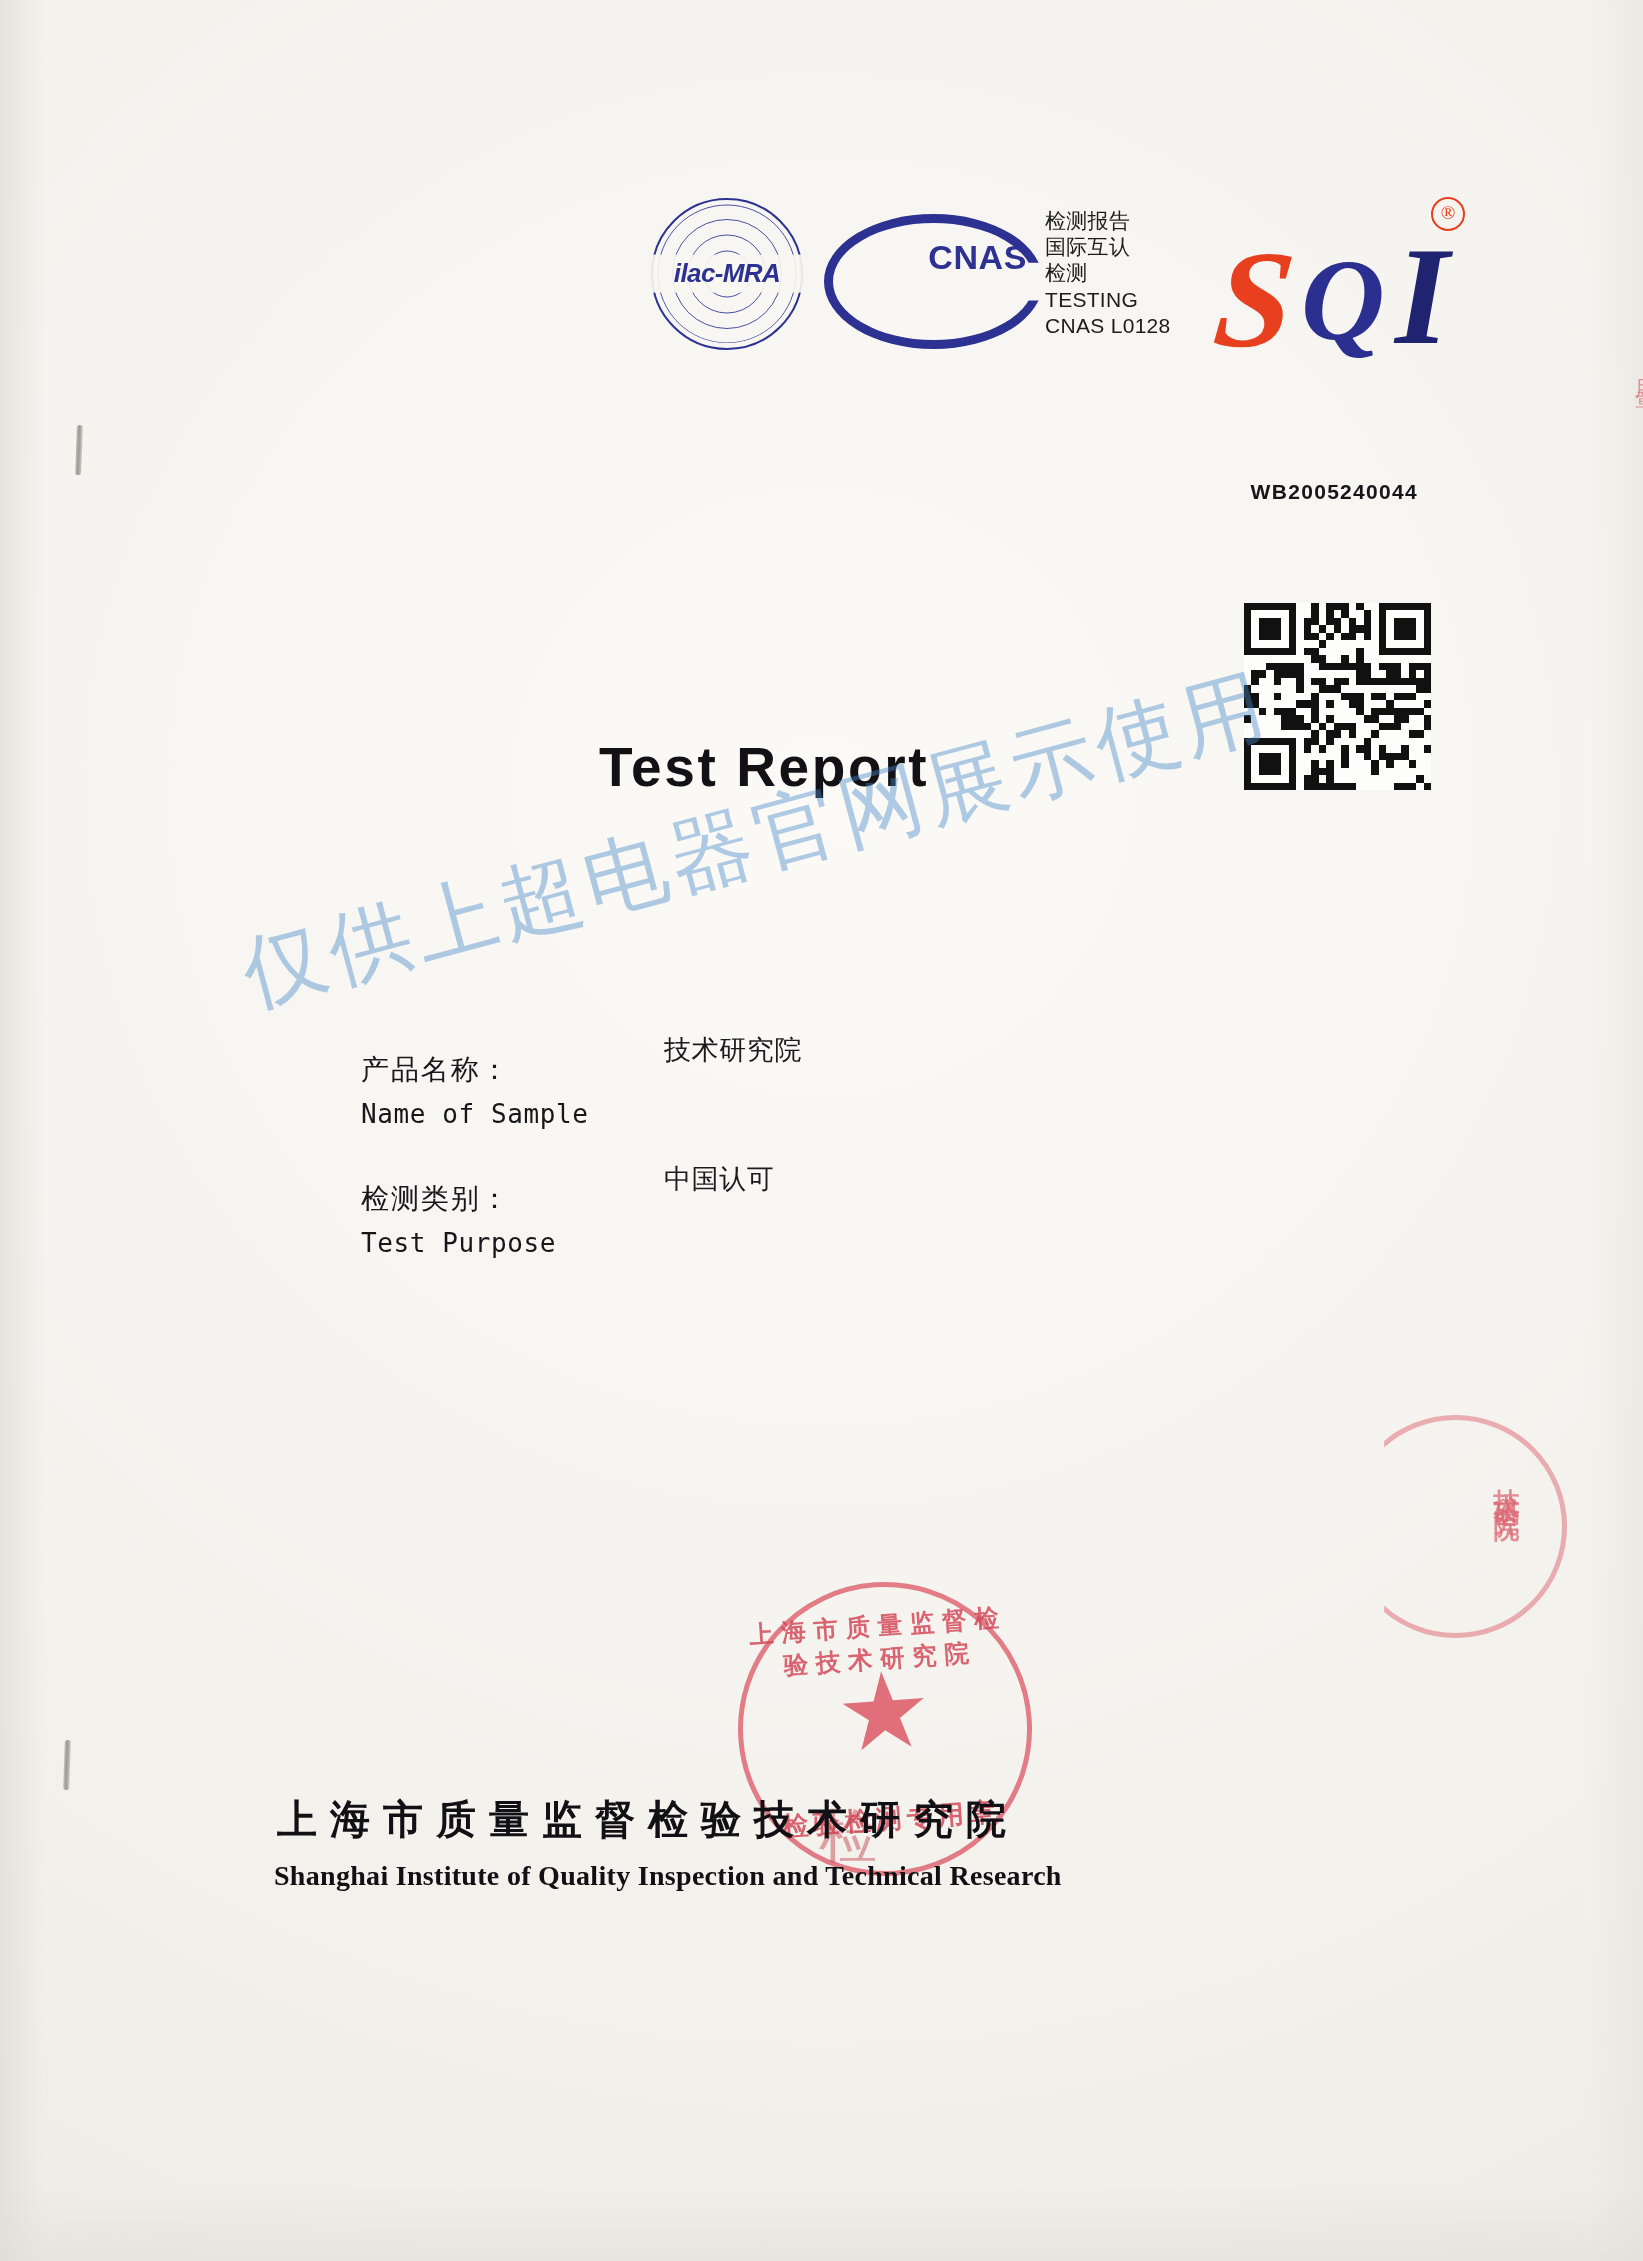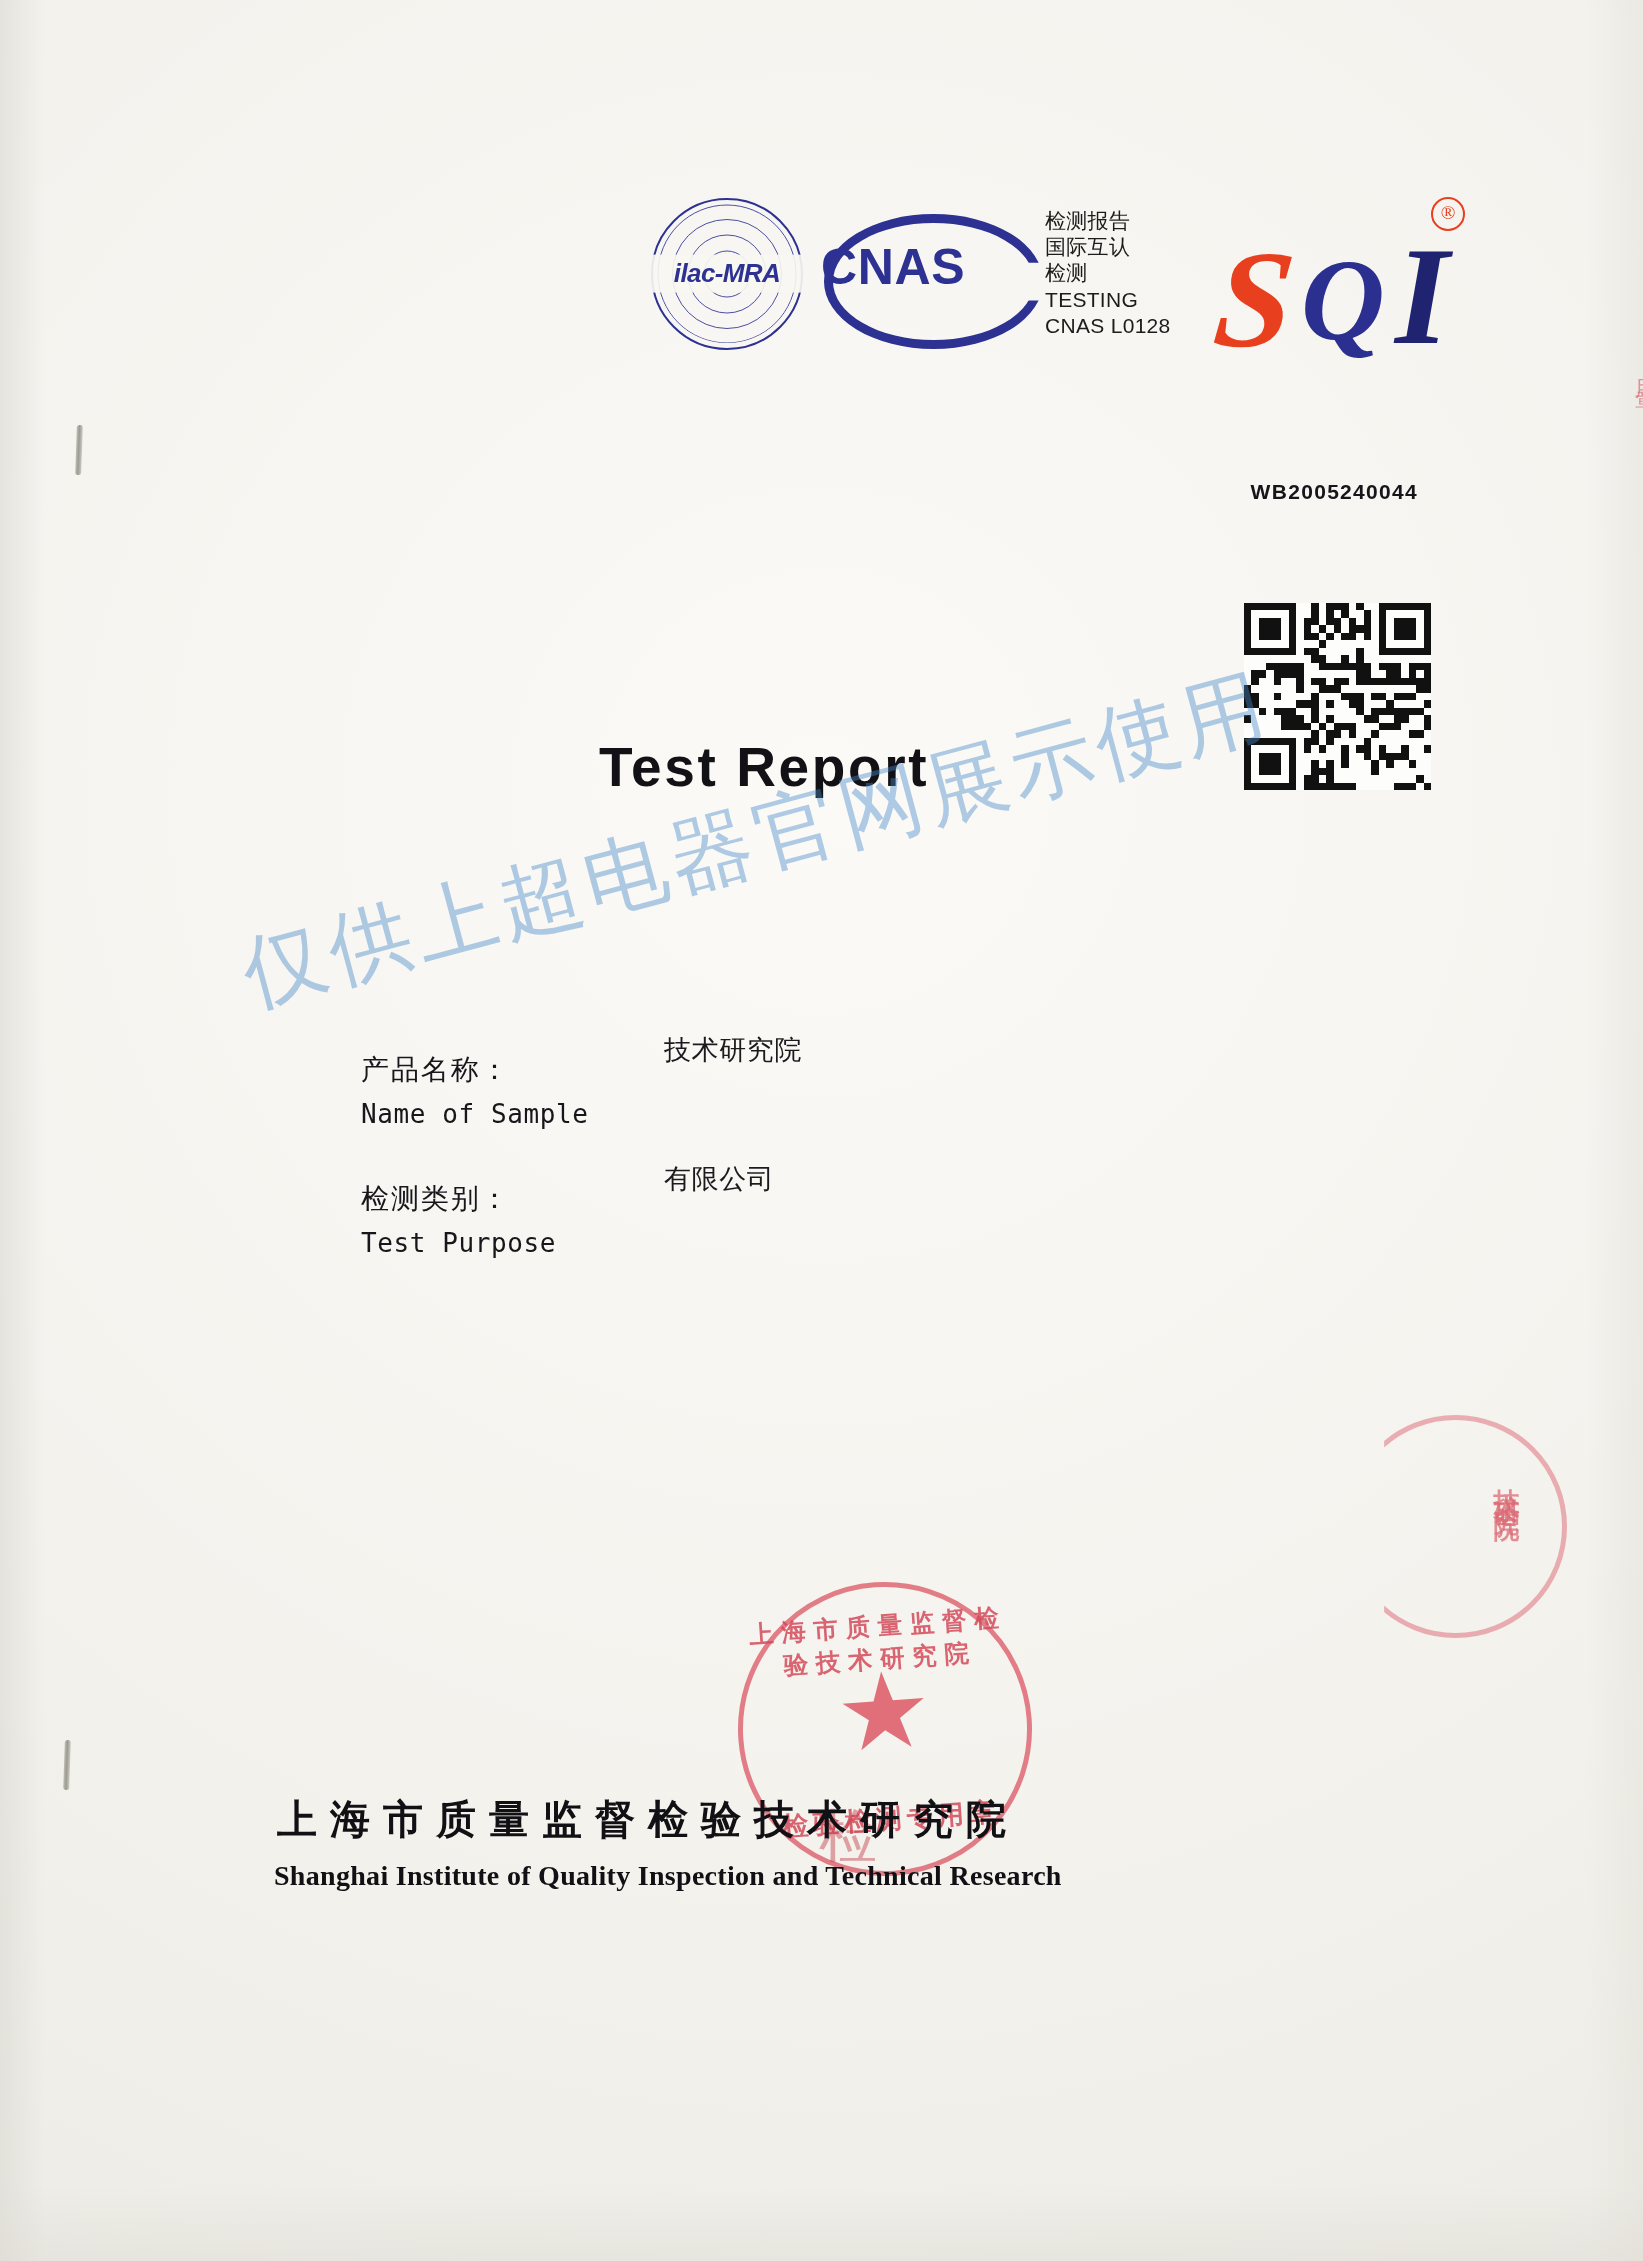--- a/index.html
+++ b/index.html
@@ -115,24 +115,24 @@
     position: absolute;
     left: 2.6px; top: 11.6px;
     width: 201px; height: 117px;
     border: 9px solid #2c3192;
     border-radius: 50%;
     clip-path: polygon(0 0, 100% 0, 100% 36%, 62% 36%, 62% 64%, 100% 64%, 100% 100%, 0 100%);
   }
   .cnas-word {
     position: absolute;
     left: 0; right: 0; top: 35px;
-    text-align: left;
+    text-align: right;
     font-family: "Liberation Sans", sans-serif;
     font-weight: bold;
-    font-size: 50px;
+    font-size: 34px;
     letter-spacing: 0.6px;
     color: #2c3192;
     background: rgba(247,246,242,.0);
   }
   .cnas-lines {
     width: 148px;
     font-family: "Liberation Sans", sans-serif;
     font-size: 21px;
     line-height: 1.24;
     color: #1c1c1c;
@@ -1084,21 +1084,21 @@
       <div class="f-value">技术研究院</div>
     </div>
 
 
 
     <div class="field-row">
       <div class="f-labels">
         <div class="f-cn">检测类别：</div>
         <div class="f-en">Test Purpose</div>
       </div>
-      <div class="f-value">有限公司</div>
+      <div class="f-value">中国认可</div>
     </div>
   </div>
 
   <div class="seal">
     <div class="seal-arc-text">上海市质量监督检验技术研究院</div>
     <div class="star">★</div>
     <div class="seal-bottom-text">检验检测专用章</div>
   </div>
 
   <div class="seal-right">

